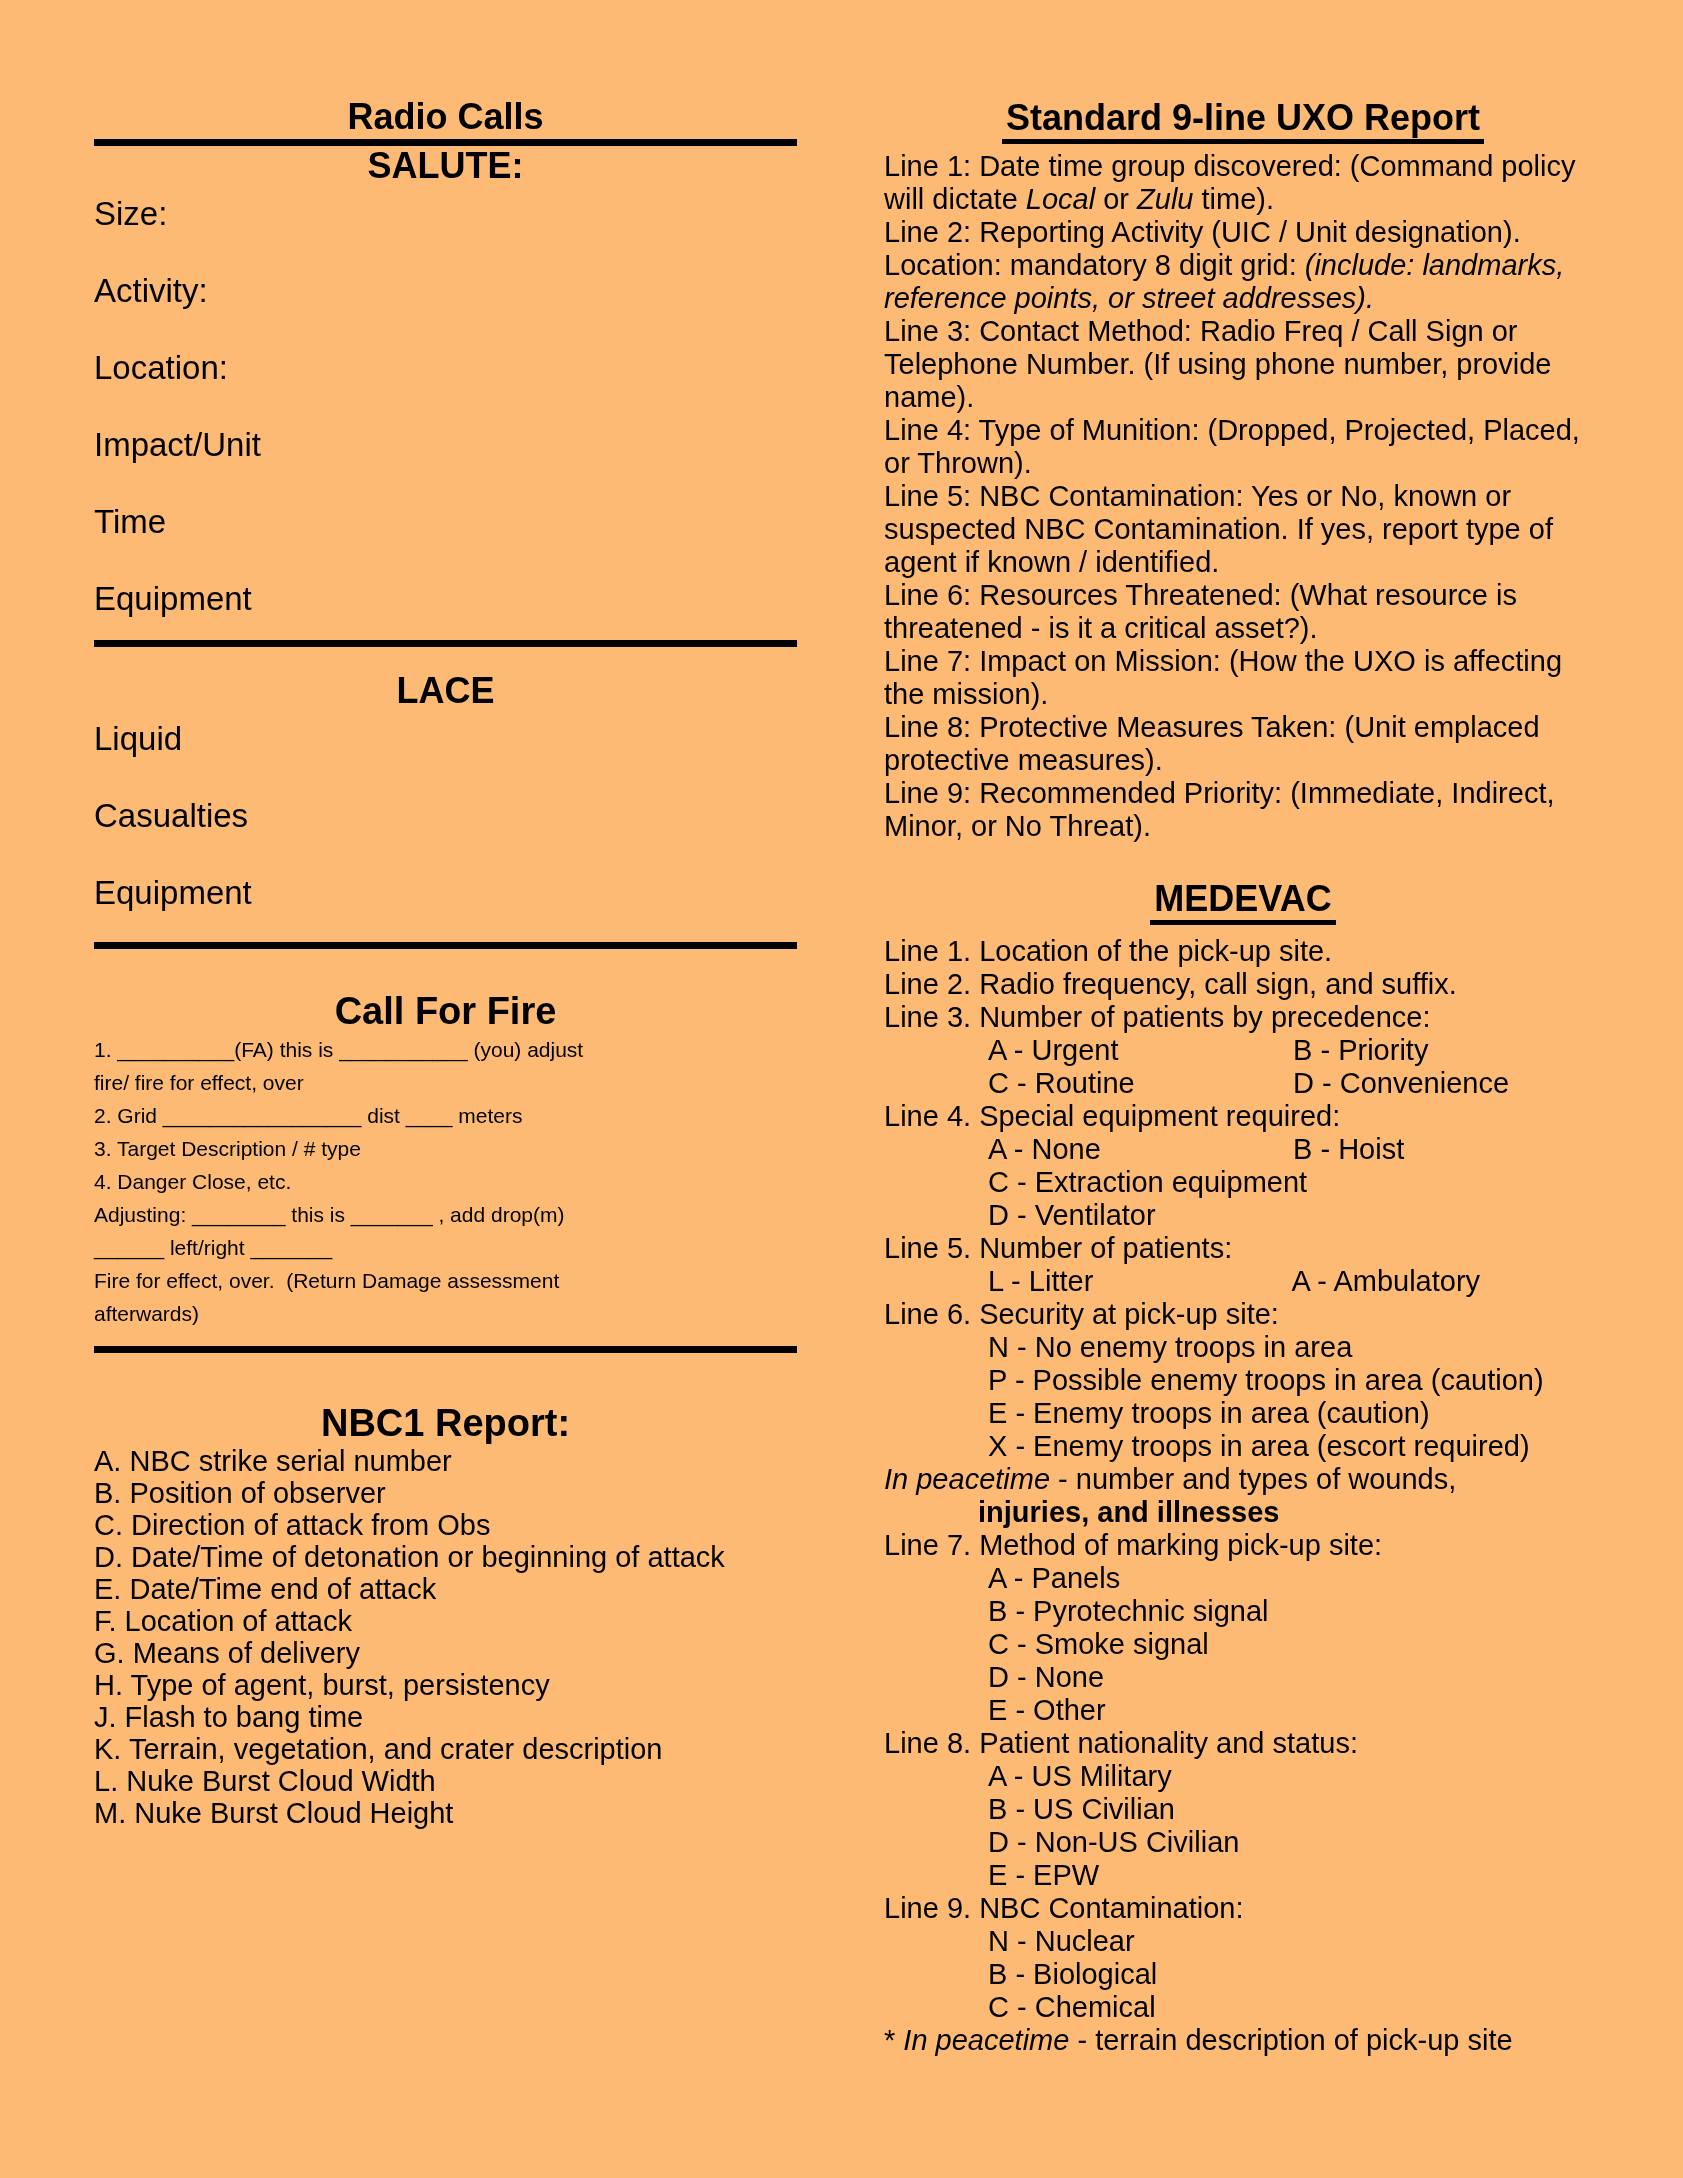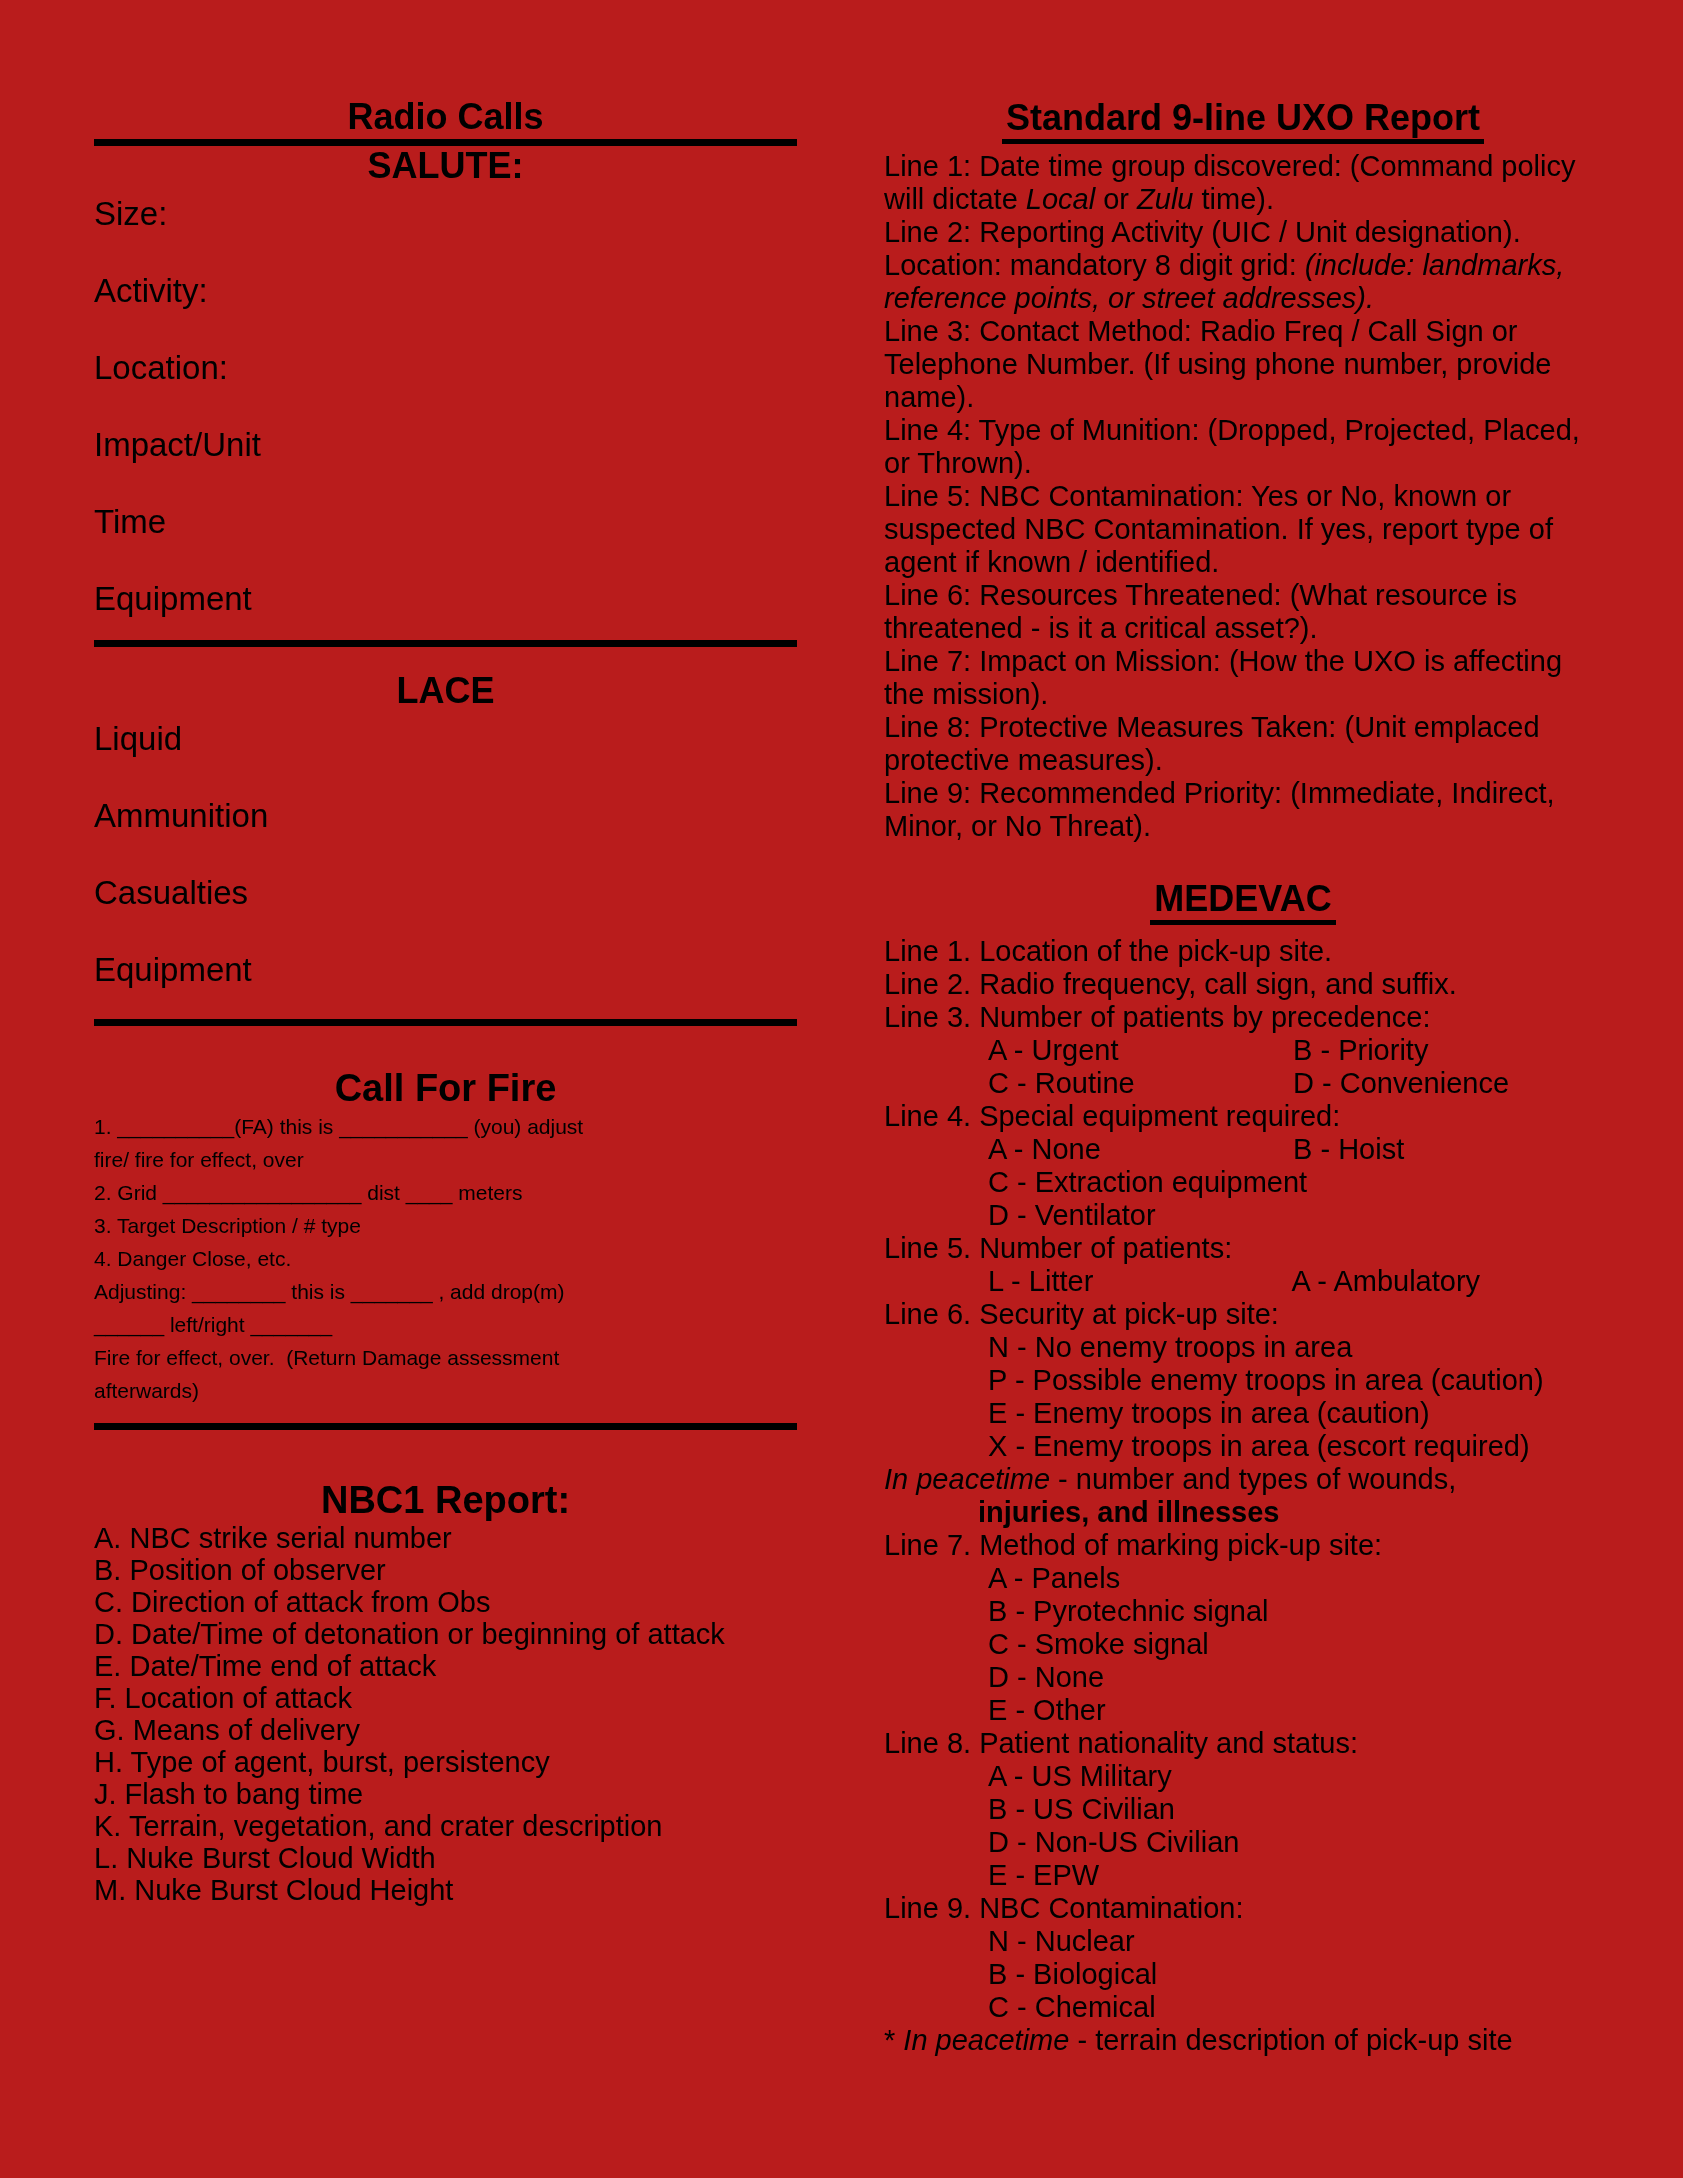--- a/index.html
+++ b/index.html
@@ -1,17 +1,17 @@
 <!DOCTYPE html>
 <html><head>
 <meta charset="utf-8">
 <style>
   html,body { margin:0; padding:0; background:#fff; }
   .page {
-    position:relative; width:1683px; height:2178px; background:#b91c1c;
+    position:relative; width:1683px; height:2178px; background:#fdba74;
     font-family:"Liberation Sans", sans-serif; color:#000; overflow:hidden;
   }
   .col-left  { position:absolute; left:94px;  top:97px; width:703px; }
   .col-right { position:absolute; left:884px; top:83px; width:718px;margin-top:15px; }
 
   .sec-title { font-size:36px; font-weight:bold; text-align:center; line-height:40px; }
   .big-title { font-size:38px; }
   .underlined { display:inline-block; border-bottom:5px solid #000; padding:0 4px 1px 4px; }
 
   .rule { border:none; border-top:7px solid #000; margin:2px 0 0 0; }
@@ -65,21 +65,20 @@
         <div class="field">Time</div>
         <div class="field">Equipment</div>
       </div>
 
     <hr class="rule rule-2">
     <div class="sec-title lace-head">LACE</div>
 
     <div class="fields">
 
     <div class="field">Liquid</div>
-        <div class="field">Ammunition</div>
         <div class="field">Casualties</div>
         <div class="field">Equipment</div>
       </div>
 
     <hr class="rule rule-3">
     <div class="sec-title big-title cff-head">Call For Fire</div>
 
     <div class="cff-list">
 
     <div class="cff-line">1. __________(FA) this is ___________ (you) adjust</div>

